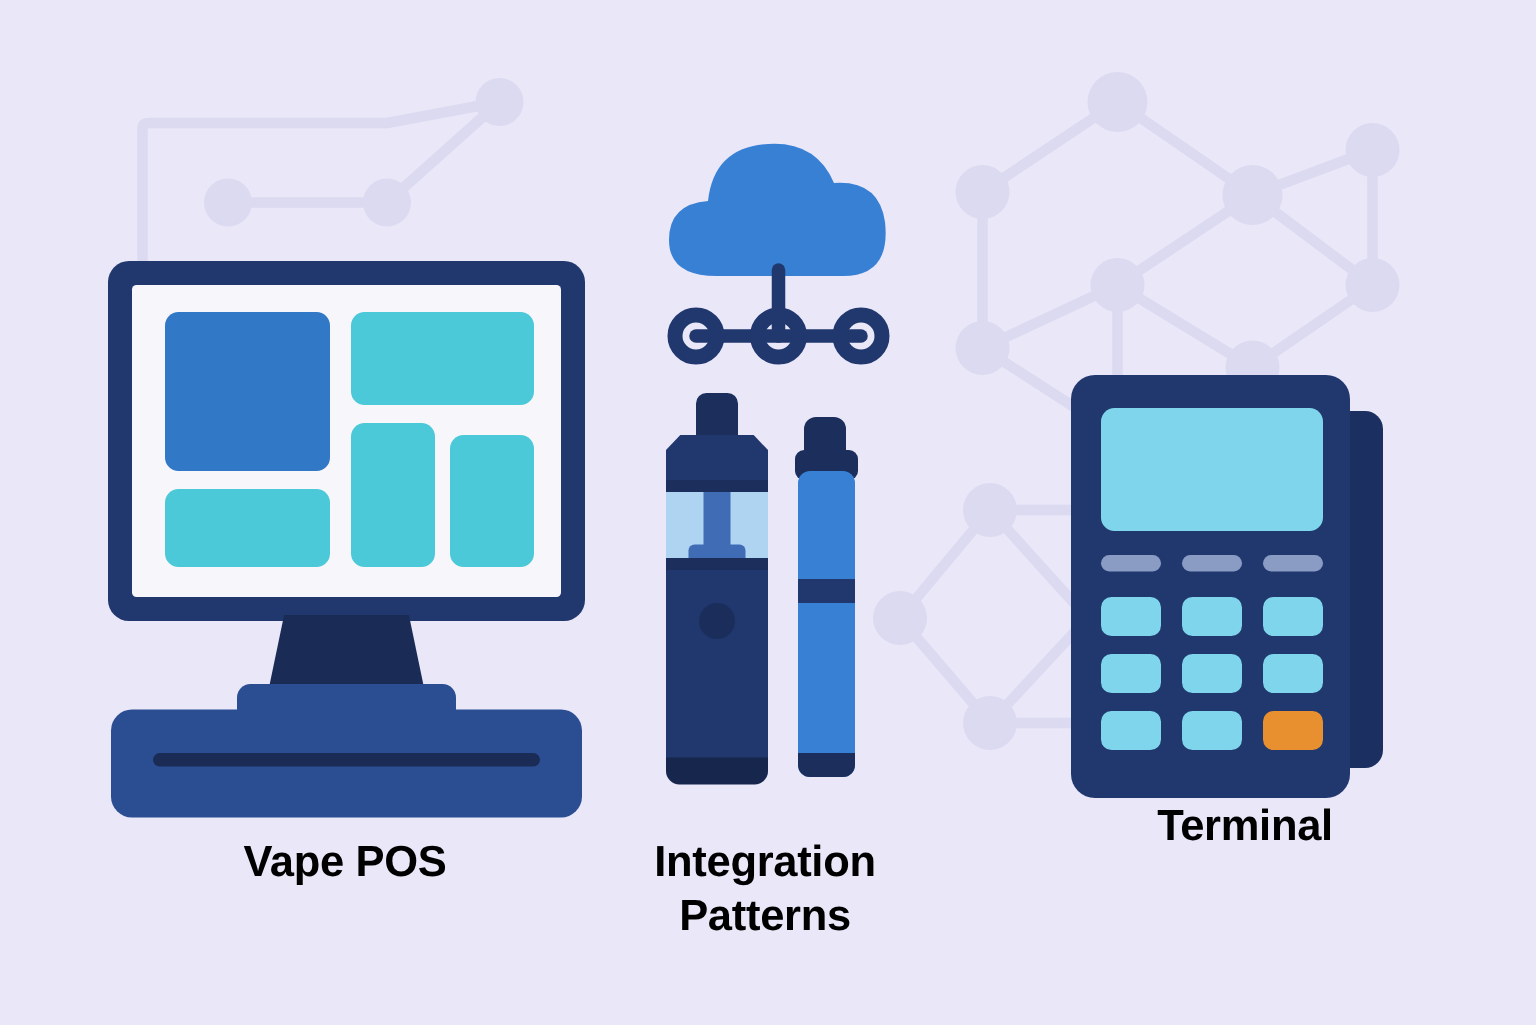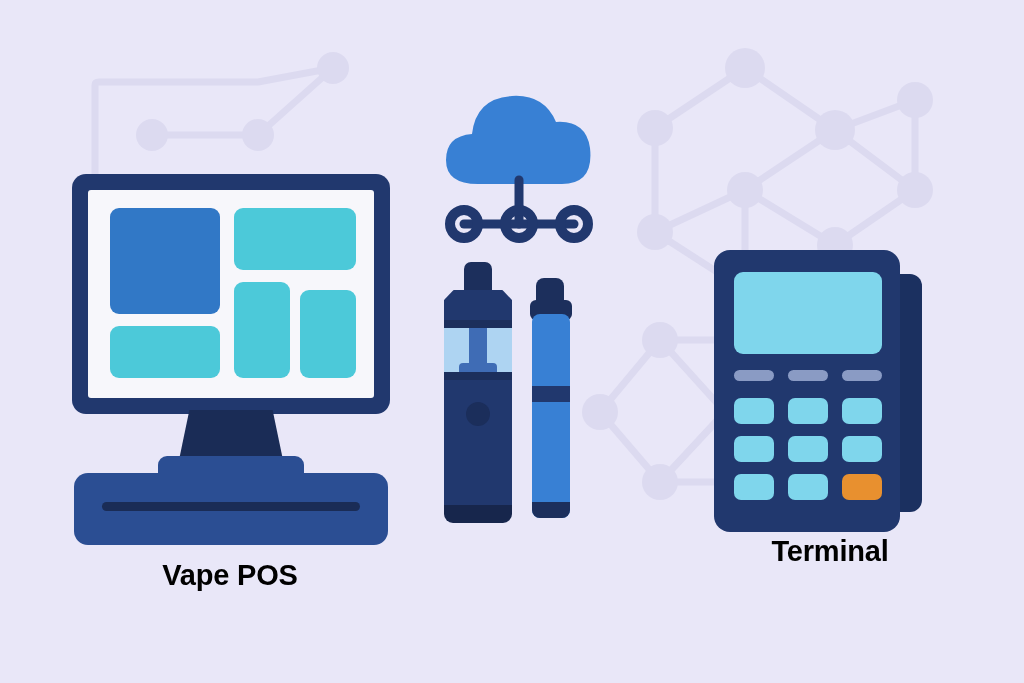--- a/index.html
+++ b/index.html
@@ -328,18 +328,22 @@
     <div class="r key" style="left:136px;top:190px;"></div>
     <div class="r key" style="left:28px;top:228px;"></div>
     <div class="r key" style="left:82px;top:228px;"></div>
     <div class="r key accent" style="left:136px;top:228px;"></div>
   </div>
 
   <div class="label" id="label-pos">
     <div>Vape POS</div>
   </div>
 
+  <div class="label" id="label-integration">
+    <div>Integration</div>
+    <div>Patterns</div>
+  </div>
 
   <div class="label" id="label-terminal">
     <div>Terminal</div>
   </div>
 
 </div>
 
 </body></html>

